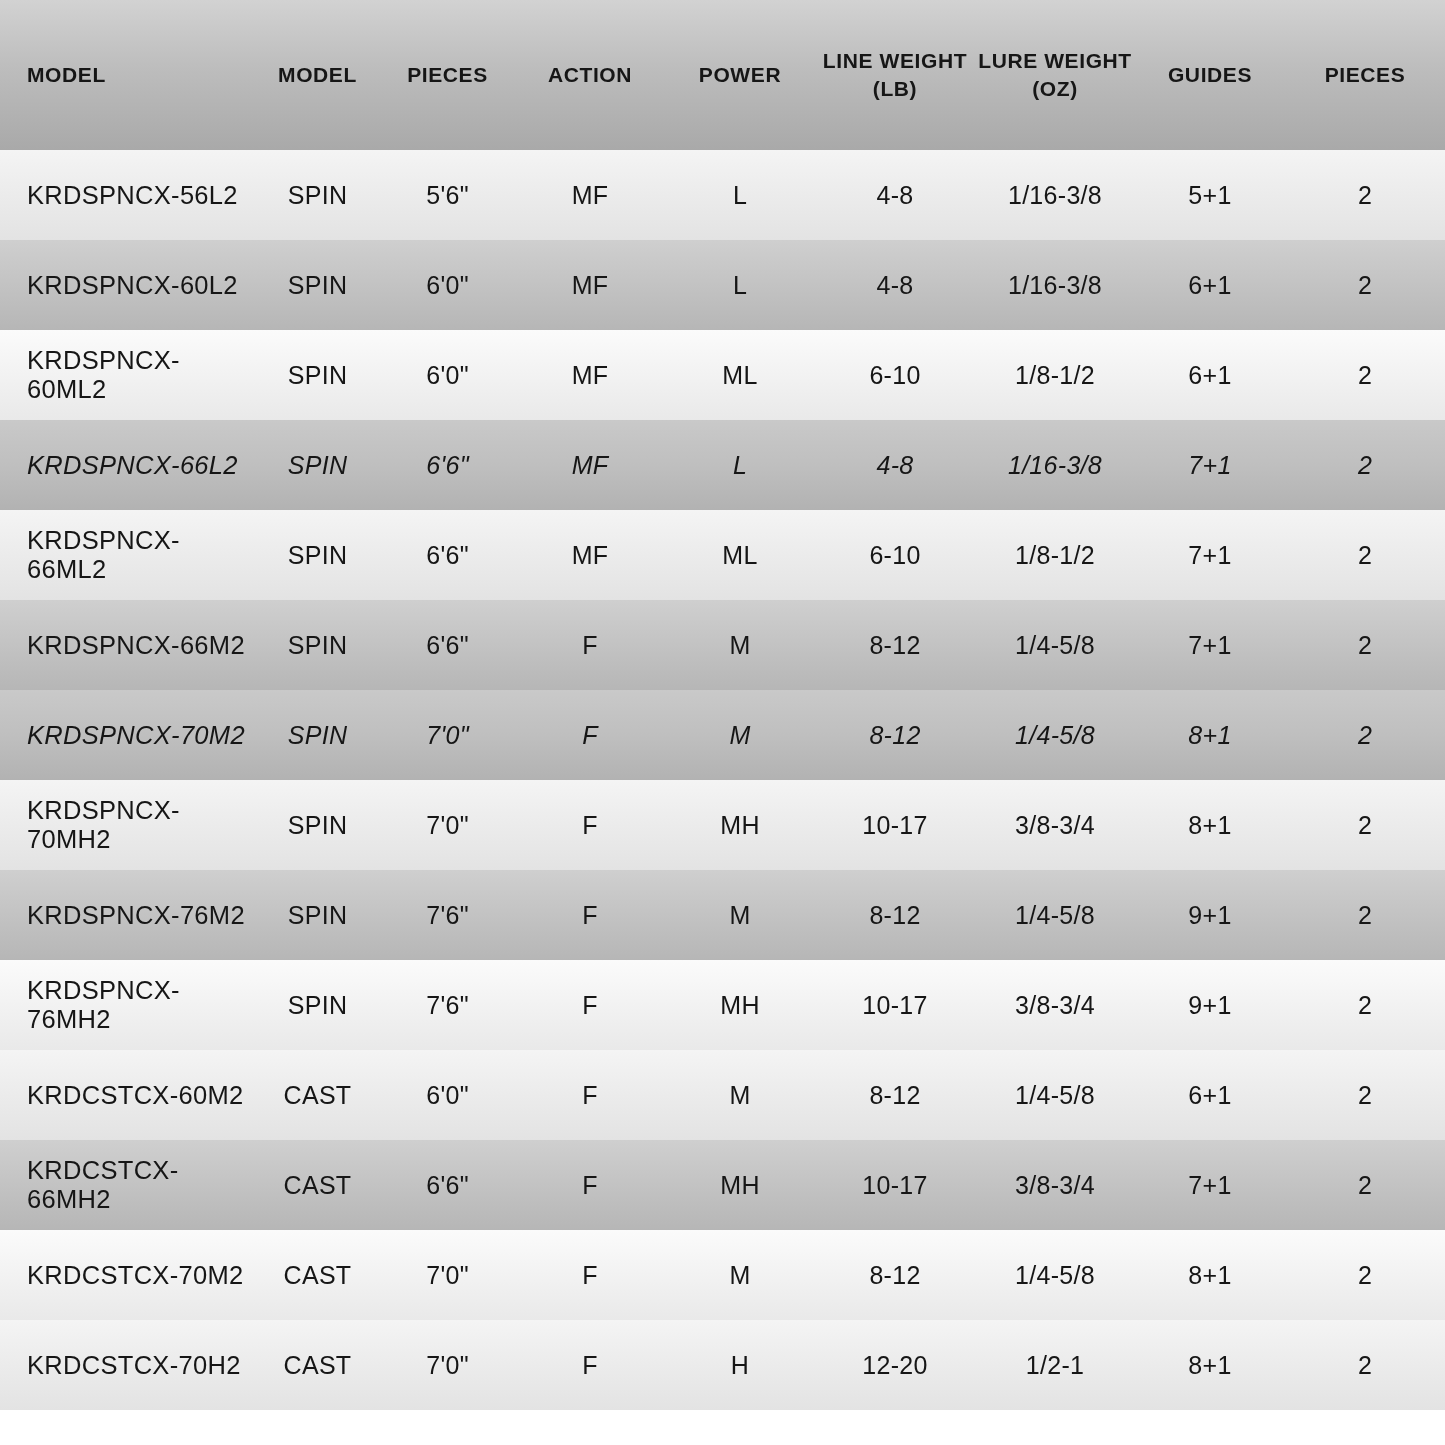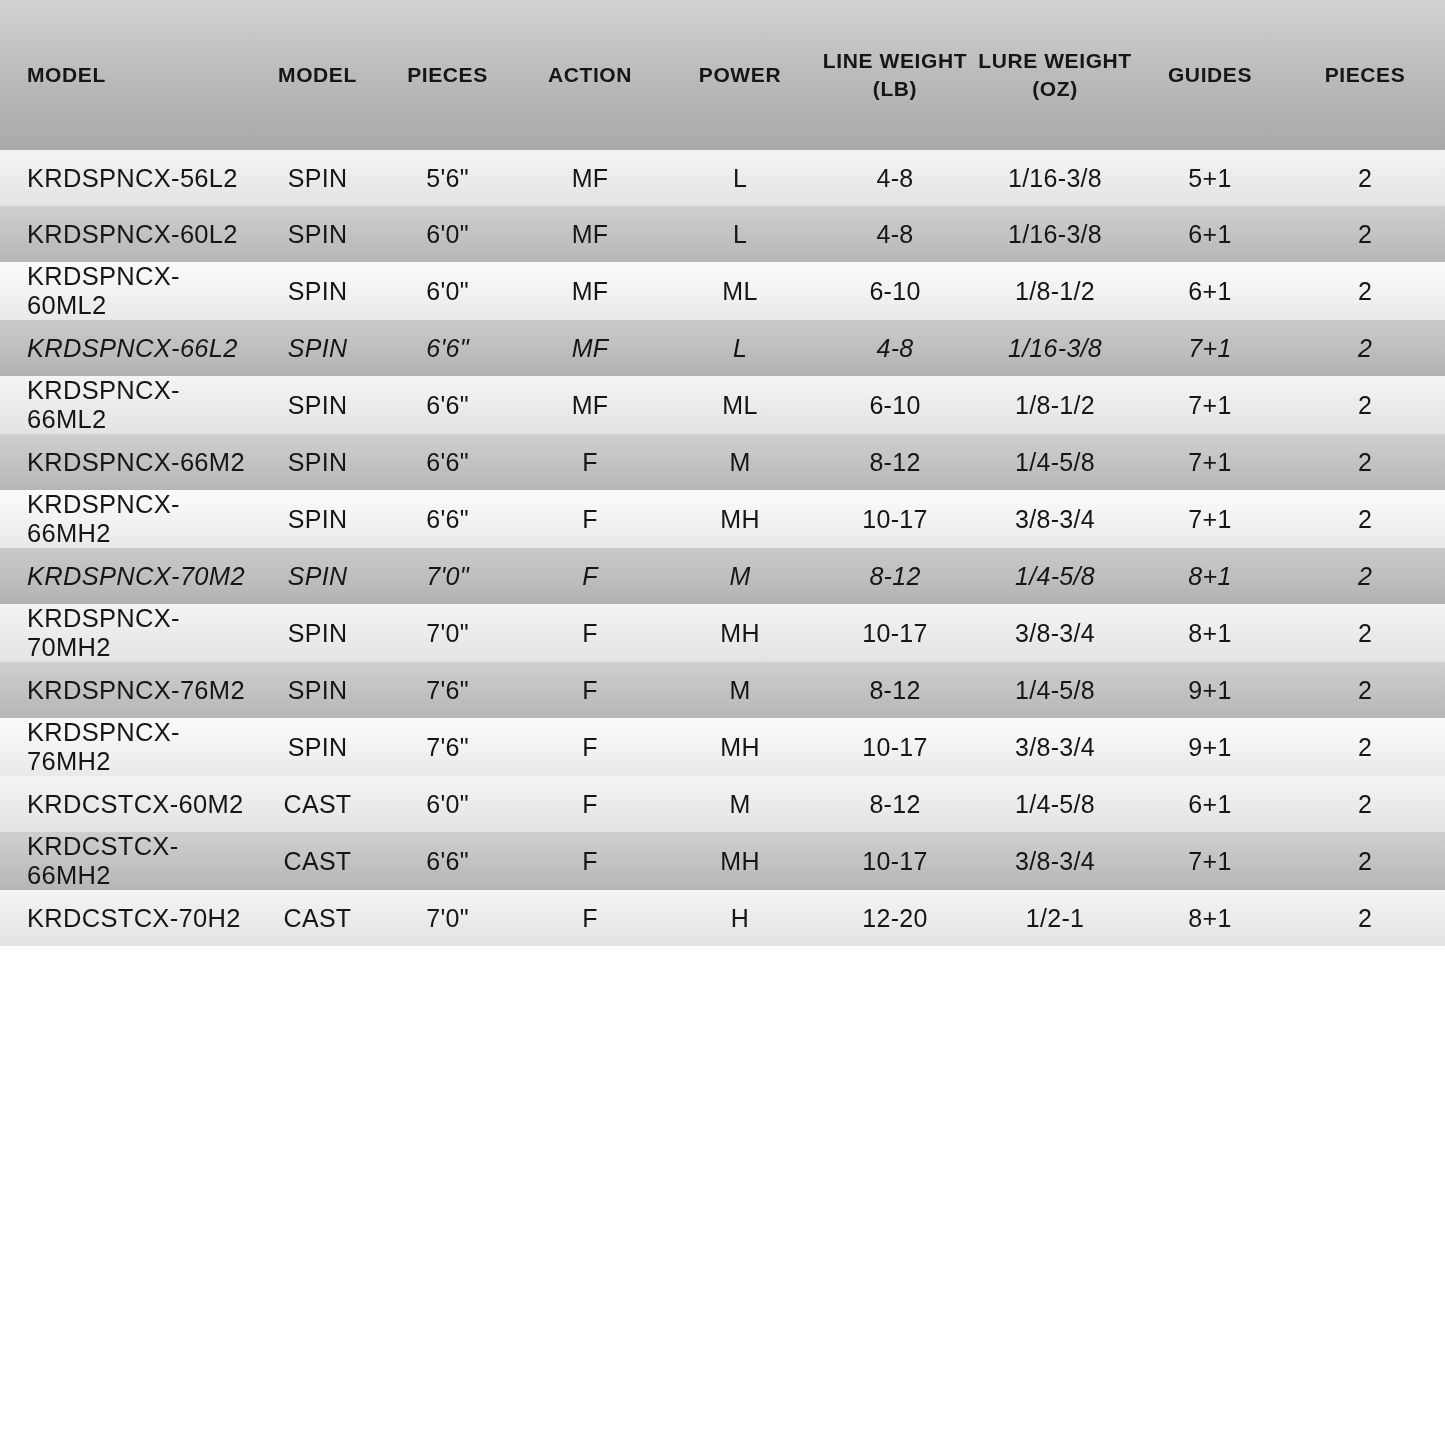--- a/index.html
+++ b/index.html
@@ -34,21 +34,21 @@
     font-weight: bold;
     letter-spacing: 0.6px;
     line-height: 1.35;
     background: linear-gradient(180deg, #d2d2d2 0%, #bdbdbd 45%, #a9a9a9 100%);
   }
   thead th.model-head {
     text-align: left;
     padding-left: 27px;
   }
   tbody tr {
-    height: 56px;
+    height: 90px;
   }
   tbody td {
     font-size: 25px;
     font-weight: normal;
     letter-spacing: 0.3px;
   }
   tbody td.model-cell {
     text-align: left;
     padding-left: 27px;
     font-size: 25.5px;
@@ -166,31 +166,20 @@
         <td class="model-cell">KRDSPNCX-66M2</td>
         <td>SPIN</td>
         <td>6'6"</td>
         <td>F</td>
         <td>M</td>
         <td>8-12</td>
         <td>1/4-5/8</td>
         <td>7+1</td>
         <td>2</td>
       </tr>
-      <tr class="row-c">
-        <td class="model-cell">KRDSPNCX-66MH2</td>
-        <td>SPIN</td>
-        <td>6'6"</td>
-        <td>F</td>
-        <td>MH</td>
-        <td>10-17</td>
-        <td>3/8-3/4</td>
-        <td>7+1</td>
-        <td>2</td>
-      </tr>
       <tr class="row-d">
         <td class="model-cell">KRDSPNCX-70M2</td>
         <td>SPIN</td>
         <td>7'0"</td>
         <td>F</td>
         <td>M</td>
         <td>8-12</td>
         <td>1/4-5/8</td>
         <td>8+1</td>
         <td>2</td>
@@ -243,20 +232,31 @@
         <td class="model-cell">KRDCSTCX-66MH2</td>
         <td>CAST</td>
         <td>6'6"</td>
         <td>F</td>
         <td>MH</td>
         <td>10-17</td>
         <td>3/8-3/4</td>
         <td>7+1</td>
         <td>2</td>
       </tr>
+      <tr class="row-c">
+        <td class="model-cell">KRDCSTCX-70M2</td>
+        <td>CAST</td>
+        <td>7'0"</td>
+        <td>F</td>
+        <td>M</td>
+        <td>8-12</td>
+        <td>1/4-5/8</td>
+        <td>8+1</td>
+        <td>2</td>
+      </tr>
       <tr class="row-a">
         <td class="model-cell">KRDCSTCX-70H2</td>
         <td>CAST</td>
         <td>7'0"</td>
         <td>F</td>
         <td>H</td>
         <td>12-20</td>
         <td>1/2-1</td>
         <td>8+1</td>
         <td>2</td>

